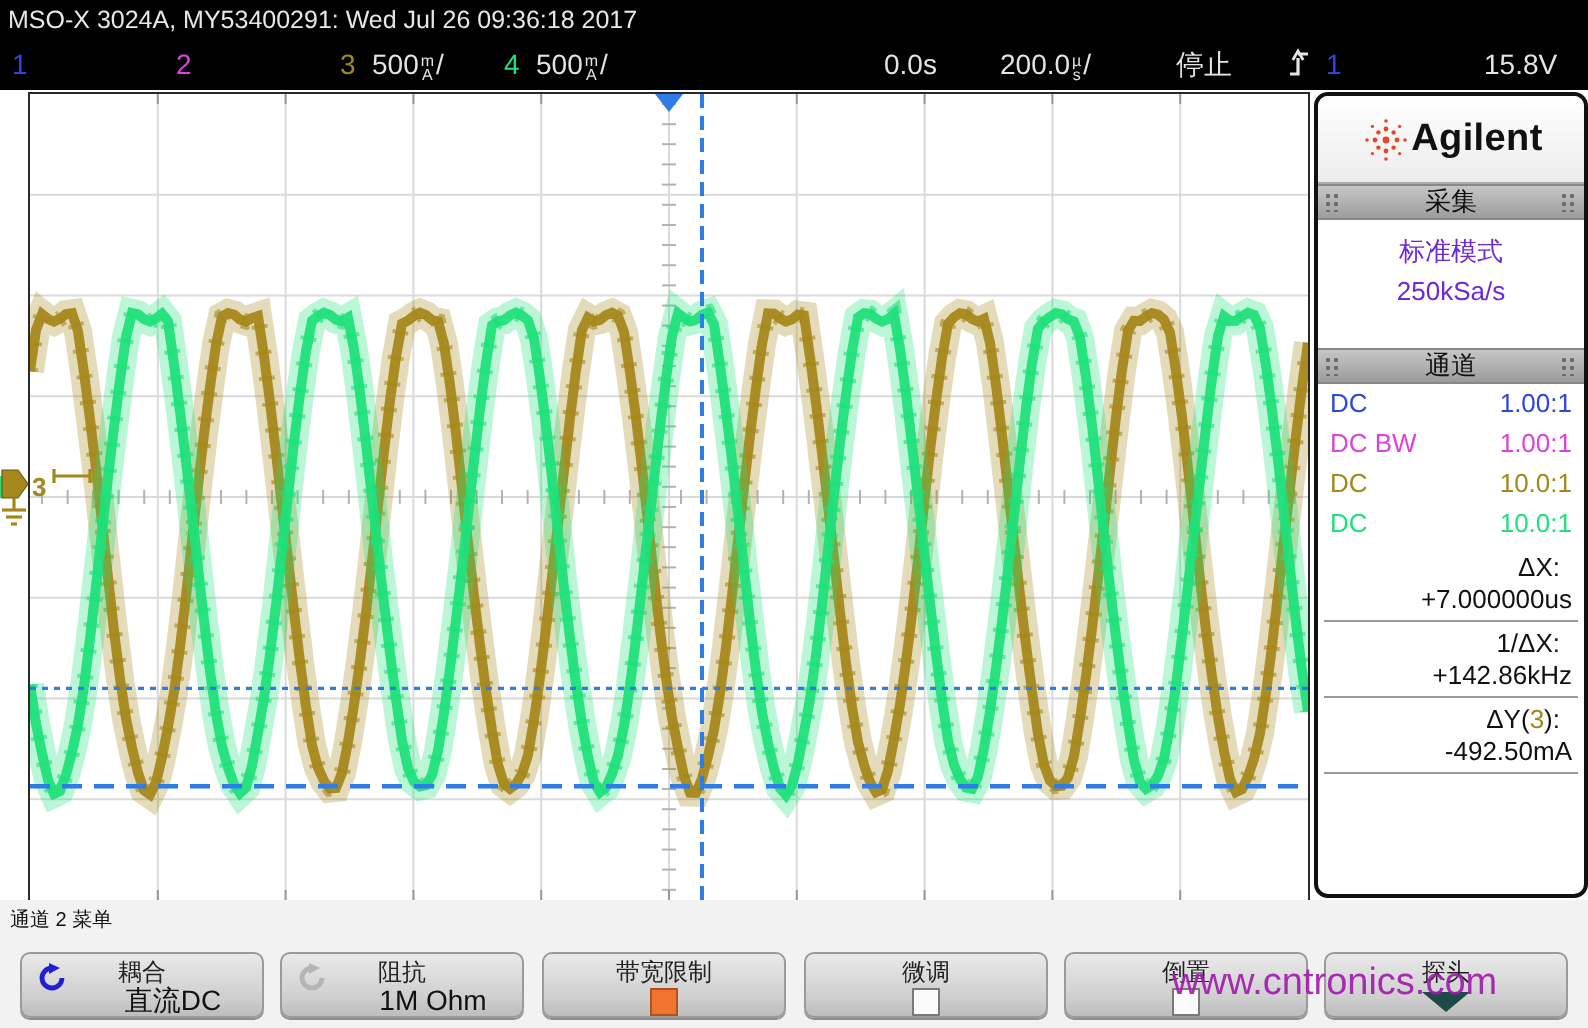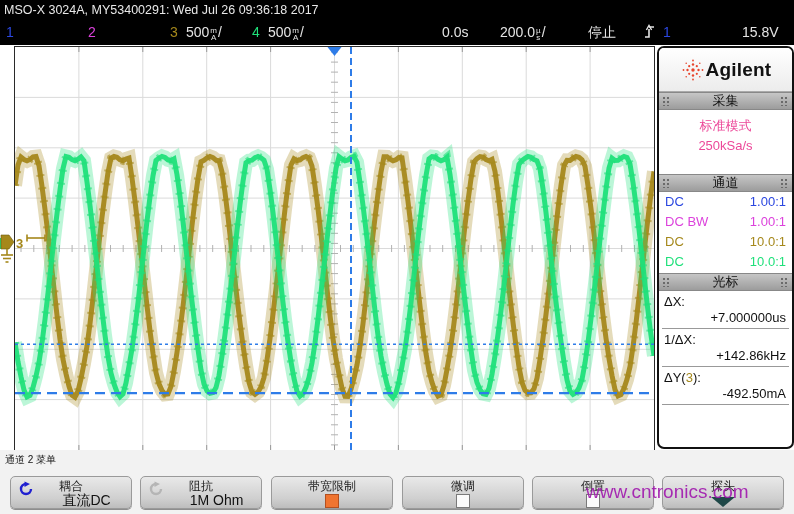--- a/index.html
+++ b/index.html
@@ -24,26 +24,26 @@
          border:2px solid #111;border-radius:7px;overflow:hidden;}
   .logo{height:43px;display:flex;align-items:center;justify-content:center;gap:0;
         background:linear-gradient(#fff,#ececec);border-bottom:1px solid #aaa;}
   .logo b{font-size:19px;color:#111;letter-spacing:0.2px;}
   .schead{position:relative;height:16px;background:linear-gradient(#c6c6c6,#9c9c9c);
           border-top:1px solid #888;border-bottom:1px solid #888;
           display:flex;align-items:center;justify-content:space-between;padding:0 3px;}
   .schead .t{position:absolute;left:0;right:0;text-align:center;font-size:13px;color:#111;}
   .grip{width:9px;height:10px;background:radial-gradient(circle,#6a6a6a 1px,transparent 1.2px);
         background-size:4px 4px;}
-  .acq{height:64px;text-align:center;font-size:13px;color:#ec4899;padding-top:6px;box-sizing:border-box;}
+  .acq{height:64px;text-align:center;font-size:13px;color:#6d28d9;padding-top:6px;box-sizing:border-box;}
   .acq div{line-height:20px;}
   .chrows{height:81px;border-radius:23px;}
   .chrow{display:flex;justify-content:space-between;padding:0 6px;font-size:13px;line-height:20px;}
   .curs{font-size:13px;color:#111;}
-  .curs .lab{padding:3px 1px 0 5px;}
+  .curs .lab{padding:3px 12px 0 5px;text-align:right;}
   .curs .val{text-align:right;padding:1px 6px 2px 0;}
   .curs .sep{height:1px;background:#999;margin:1px 3px 0 3px;}
   
   .footer{position:absolute;left:0;top:450px;width:794px;height:64px;background:#f2f2f2;}
   .menulabel{position:absolute;left:5px;top:3px;font-size:10px;color:#111;}
   .skbtn{position:absolute;top:26px;width:122px;height:33px;border:1px solid #9a9a9a;border-radius:5px;
          background:linear-gradient(#e9e9e9,#cfcfcf 70%,#bdbdbd);box-shadow:0 1px 0 #8e8e8e;
          text-align:center;box-sizing:border-box;cursor:pointer;}
   .skbtn .bt{font-size:12px;color:#222;line-height:14px;margin-top:2px;}
   .skbtn .bv{font-size:14px;color:#111;line-height:15px;margin-left:31px;}
@@ -294,25 +294,20 @@
         <div class="chrow c3">
           <span>DC</span>
           <span>10.0:1</span>
         </div>
         <div class="chrow c4">
           <span>DC</span>
           <span>10.0:1</span>
         </div>
       </div>
 
-      <div class="schead">
-        <span class="grip"></span>
-        <span class="t">光标</span>
-        <span class="grip"></span>
-      </div>
       <div class="curs">
         <div class="lab">ΔX:</div>
         <div class="val">+7.000000us</div>
         <div class="sep"></div>
         <div class="lab">1/ΔX:</div>
         <div class="val">+142.86kHz</div>
         <div class="sep"></div>
         <div class="lab"><span>ΔY(</span><span class="c3">3</span><span>):</span></div>
         <div class="val">-492.50mA</div>
         <div class="sep"></div>

